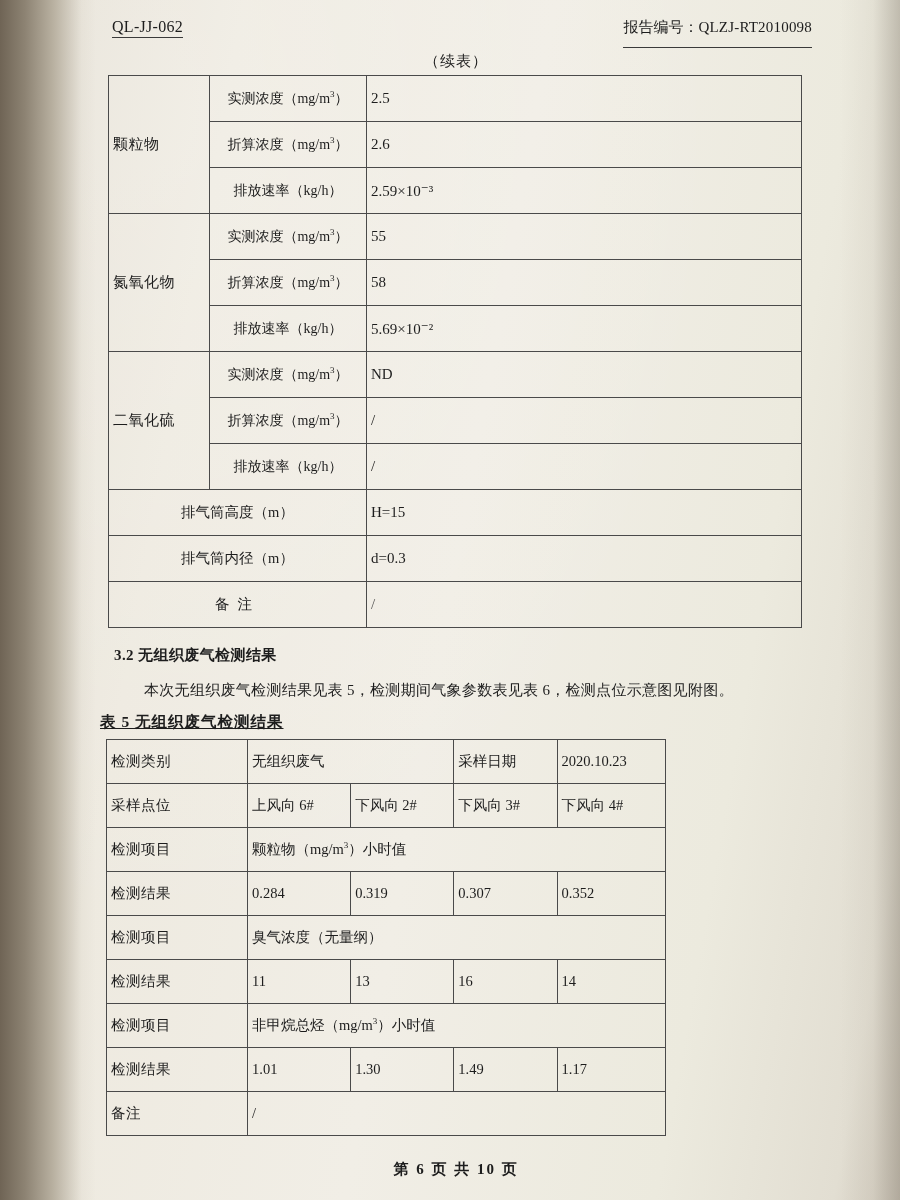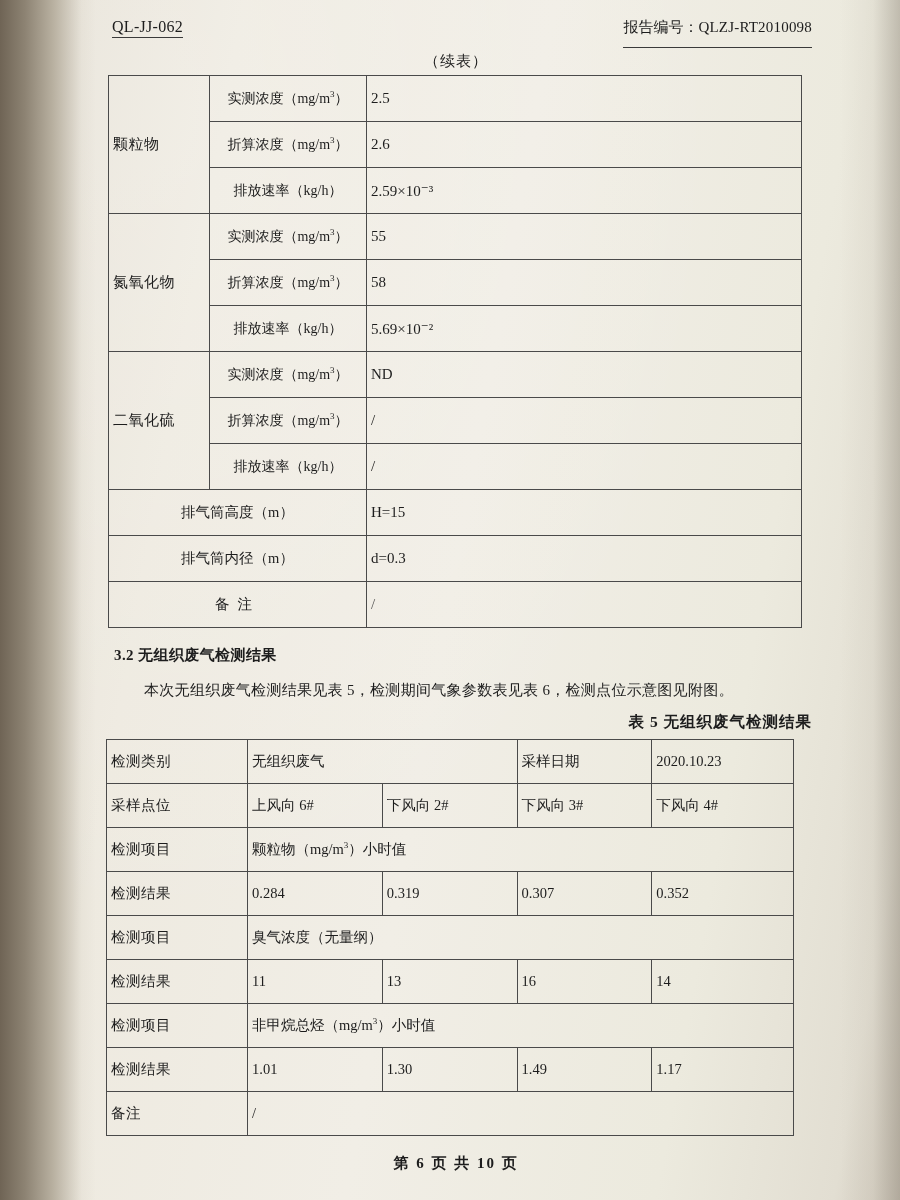--- a/index.html
+++ b/index.html
@@ -87,21 +87,21 @@
     letter-spacing: 1px;
   }
 
   
   table {
     border-collapse: collapse;
     width: 100%;
     background: transparent;
   }
   table.t1 { width: 694px; margin-left: 8px; }
-  table.t5 { width: 688px; margin-left: 6px; border-radius: 14px; }
+  table.t5 { width: 560px; margin-left: 6px; border-radius: 14px; }
 
   td {
     border: 1px solid #4a4a4a;
     font-size: 14.5px;
     vertical-align: middle;
     padding: 0 4px;
     font-family: "Liberation Serif", "DejaVu Serif", serif;
   }
   .t1 td { height: 45px; }
   .t1 td.cat { width: 92px; font-size: 15px; letter-spacing: .5px; }
@@ -118,36 +118,37 @@
     font-weight: bold;
     margin: 18px 0 0 14px;
     letter-spacing: .4px;
   }
   .para {
     font-size: 15px;
     margin: 16px 0 0 44px;
     letter-spacing: .3px;
   }
   .tbl-title {
-    text-align: right;
+    text-align: left;
     font-size: 15.5px;
     font-weight: bold;
     margin: 12px 0 6px 0;
     letter-spacing: 1px;
+    text-decoration: underline;
   }
 
   .t5 td { height: 43px; font-size: 14.5px; }
   .t5 td.lbl { width: 132px; letter-spacing: .5px; }
 
   .footer {
     text-align: center;
     font-size: 15px;
     font-weight: bold;
     letter-spacing: 2px;
-    margin-top: 18px;
+    margin-top: 24px;
   }
 
   
   .speck {
     color: #3a3a3a;
     opacity: .85;
   }
 </style>
 </head>
 <body>

